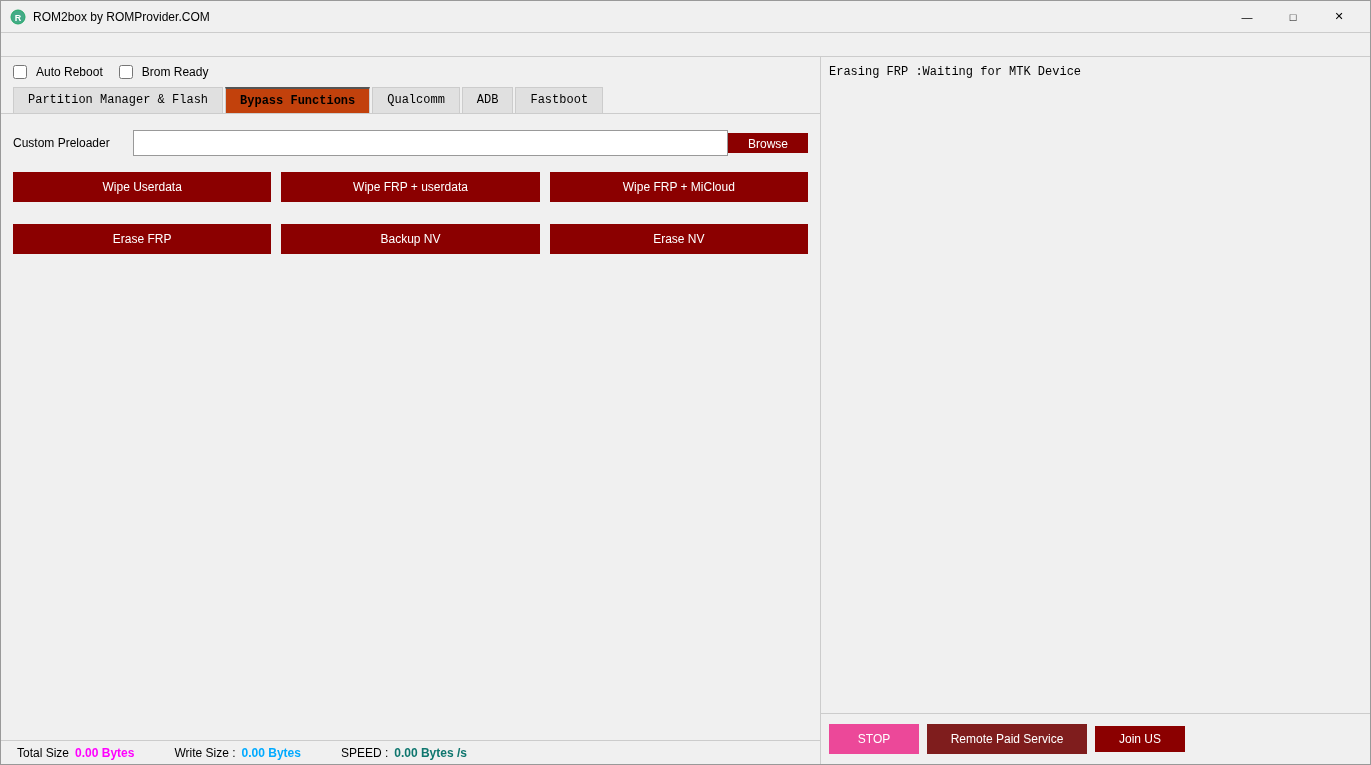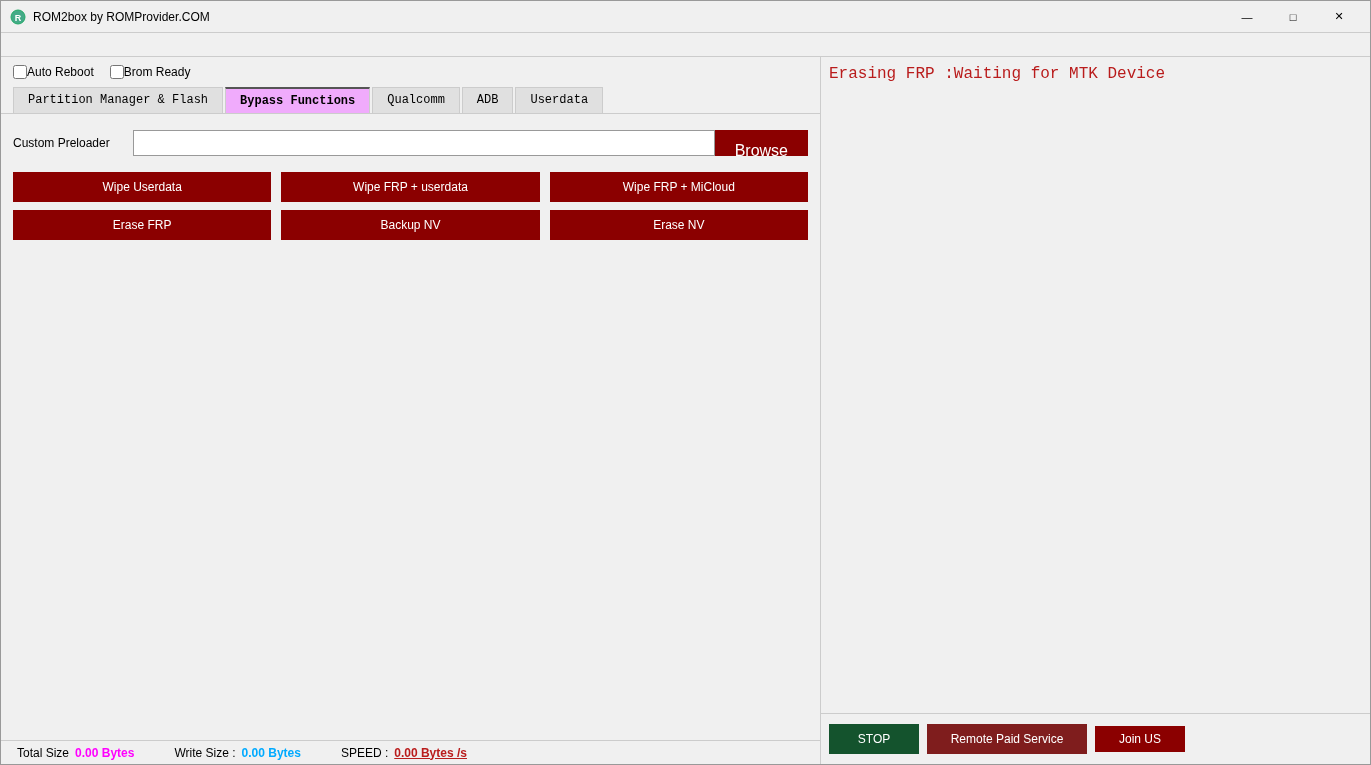--- a/index.html
+++ b/index.html
@@ -85,21 +85,21 @@
     }
     .checkboxes-row {
       padding: 8px 12px;
       display: flex;
       align-items: center;
       gap: 16px;
     }
     .checkbox-label {
       display: flex;
       align-items: flex-end;
-      gap: 0;
+      gap: 9px;
       font-size: 12px;
       cursor: pointer;
     }
     .checkbox-label input[type="checkbox"] {
       width: 14px;
       height: 14px;
     }
     .tabs-row {
       display: flex;
       padding: 0 12px;
@@ -110,21 +110,21 @@
       padding: 5px 14px;
       border: 1px solid #ccc;
       border-bottom: none;
       background: #e0e0e0;
       cursor: pointer;
       font-size: 12px;
       margin-right: 2px;
       color: #000;
     }
     .tab.active {
-      background: #f0abfc;
+      background: #c2410c;
       border-top: 2px solid #555;
       font-weight: bold;
     }
     .tab-content {
       padding: 16px 12px;
       flex: 1;
     }
     .preloader-row {
       display: flex;
       align-items: center;
@@ -140,30 +140,30 @@
       height: 26px;
       border: 1px solid #999;
       background: white;
       padding: 2px 4px;
       font-size: 12px;
     }
     .browse-btn {
       background: #8b0000;
       color: white;
       border: none;
-      padding: 12px 20px;
-      cursor: pointer;
-      font-size: 16px;
-      height: 26px;
+      padding: 4px 20px;
+      cursor: pointer;
+      font-size: 12px;
+      height: 20px;
       min-width: 80px;
     }
     .buttons-grid {
       display: flex;
       flex-direction: column;
-      gap: 8px;
+      gap: 22px;
     }
     .buttons-row {
       display: flex;
       gap: 10px;
     }
     .action-btn {
       background: #8b0000;
       color: white;
       border: none;
       padding: 8px 16px;
@@ -183,41 +183,41 @@
     }
     .status-item {
       display: flex;
       align-items: center;
       gap: 6px;
       font-size: 12px;
     }
     .status-label { color: #000; }
     .status-value-magenta { color: #ff00ff; font-weight: bold; }
     .status-value-cyan { color: #00aaff; font-weight: bold; }
-    .status-value-red { color: #b91c1c; font-weight: bold; text-decoration: underline; }
+    .status-value-red { color: #0f766e; font-weight: bold; }
     .log-area {
       flex: 1;
       background: #f0f0f0;
       padding: 8px;
       font-family: 'Courier New', monospace;
-      font-size: 16px;
-      color: #b91c1c;
+      font-size: 12px;
+      color: #000000;
       overflow-y: auto;
       border-bottom: 1px solid #ccc;
     }
     .bottom-buttons {
       height: 50px;
       display: flex;
       align-items: center;
       padding: 0 8px;
       gap: 8px;
       background: #f0f0f0;
     }
     .bottom-btn {
-      background: #14532d;
+      background: #ec4899;
       color: white;
       border: none;
       padding: 8px 20px;
       cursor: pointer;
       font-size: 12px;
       min-width: 90px;
     }
     .bottom-btn-remote {
       background: #7f1d1d;
       color: white;
@@ -282,21 +282,21 @@
         <div class="tab active">
           <span>Bypass Functions</span>
         </div>
         <div class="tab">
           <span>Qualcomm</span>
         </div>
         <div class="tab">
           <span>ADB</span>
         </div>
         <div class="tab">
-          <span>Userdata</span>
+          <span>Fastboot</span>
         </div>
       </div>
 
       <div class="tab-content">
 
         <div class="preloader-row">
           <span class="preloader-label">Custom Preloader</span>
           <input class="preloader-input" type="text" style="">
           <button class="browse-btn">Browse</button>
         </div>

